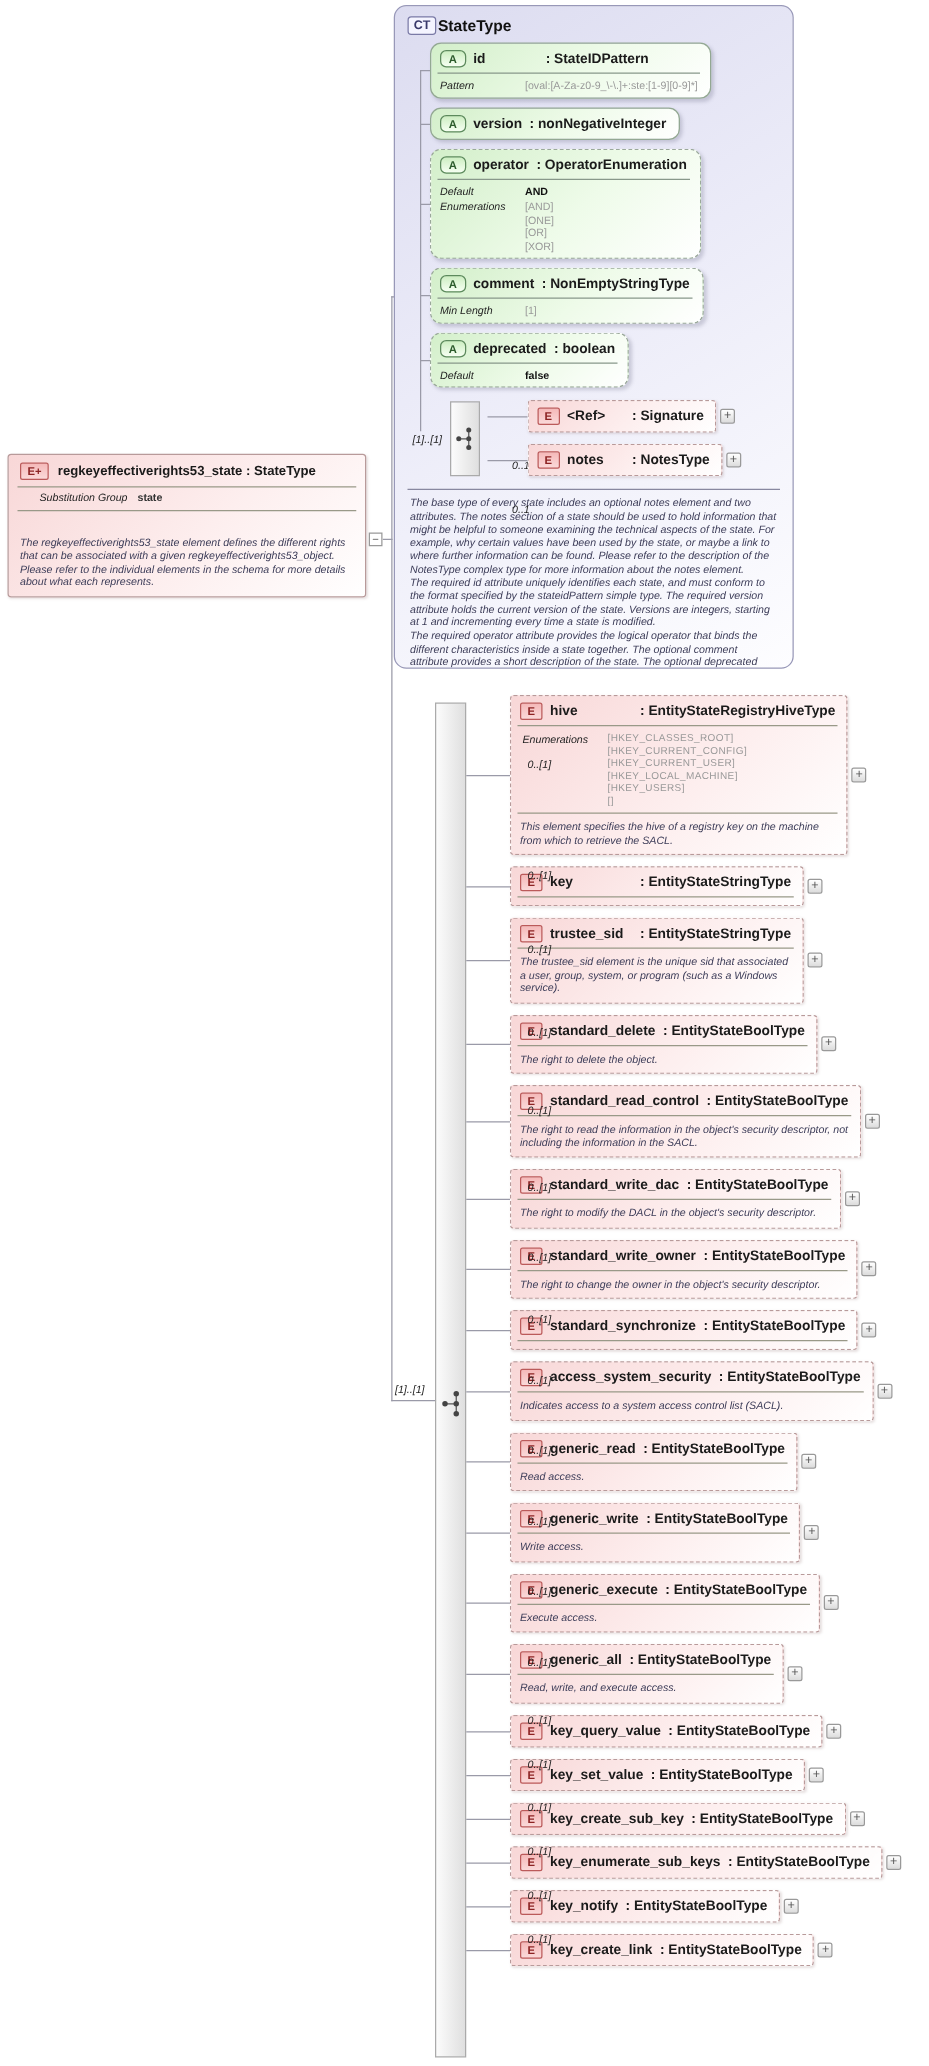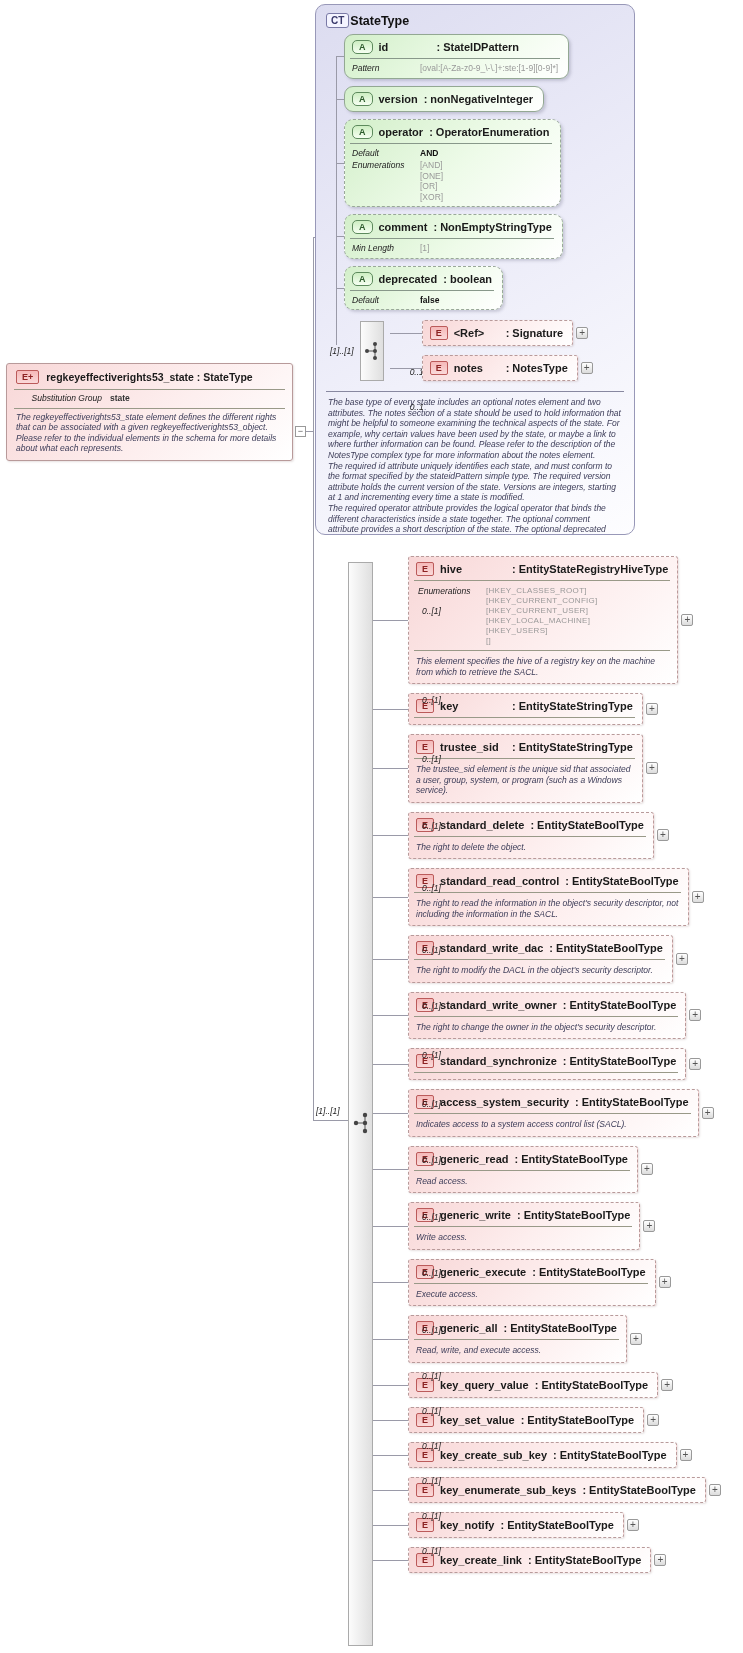--- a/index.html
+++ b/index.html
@@ -63,21 +63,21 @@
   
   .root-box{position:absolute;left:6px;top:363px;width:287px;box-sizing:border-box;
             border:1px solid #b89a9a;border-radius:3px;padding:4px 7px;
             background:linear-gradient(135deg,#f8d7d7 0%,#fdeeee 55%,#ffffff 100%);
             box-shadow:1px 1px 2px rgba(120,90,90,.18);}
   .root-head{display:flex;align-items:center;gap:7px;border-bottom:1px solid #998;padding:2px 2px 5px;}
   .root-title{font-weight:bold;font-size:10.5px;}
   .root-subst{display:flex;gap:8px;border-bottom:1px solid #998;padding:3px 2px 4px;}
   .root-subst .facet-label{min-width:86px;text-align:right;}
   .subst-val{font-size:8.5px;font-weight:bold;color:#333;line-height:10.5px;}
-  .root-doc{font-style:italic;font-size:8.5px;line-height:10.5px;color:#3c3c58;padding:3px 2px 2px;}
+  .root-doc{font-style:italic;font-size:8.5px;line-height:10.5px;color:#3c3c58;padding:20px 2px 2px;}
   .collapse-box{position:absolute;left:295px;top:426px;width:11px;height:11px;box-sizing:border-box;
                 border:1px solid #999;background:#fff;color:#555;font-size:9px;line-height:8px;
                 text-align:center;cursor:pointer;}
   
   .ct-doc{border-top:1px solid #8888a0;margin:10px 2px 0;padding:5px 2px 0;
           font-style:italic;font-size:8.5px;line-height:10.6px;color:#3c3c58;white-space:pre-line;}
   
   .main-seq-bar{position:absolute;left:348px;top:562px;width:25px;height:1084px;}
   .main-card{position:absolute;left:316px;top:1106px;}
   .elements-col{position:absolute;left:373px;top:556px;width:370px;display:flex;flex-direction:column;gap:9px;}

